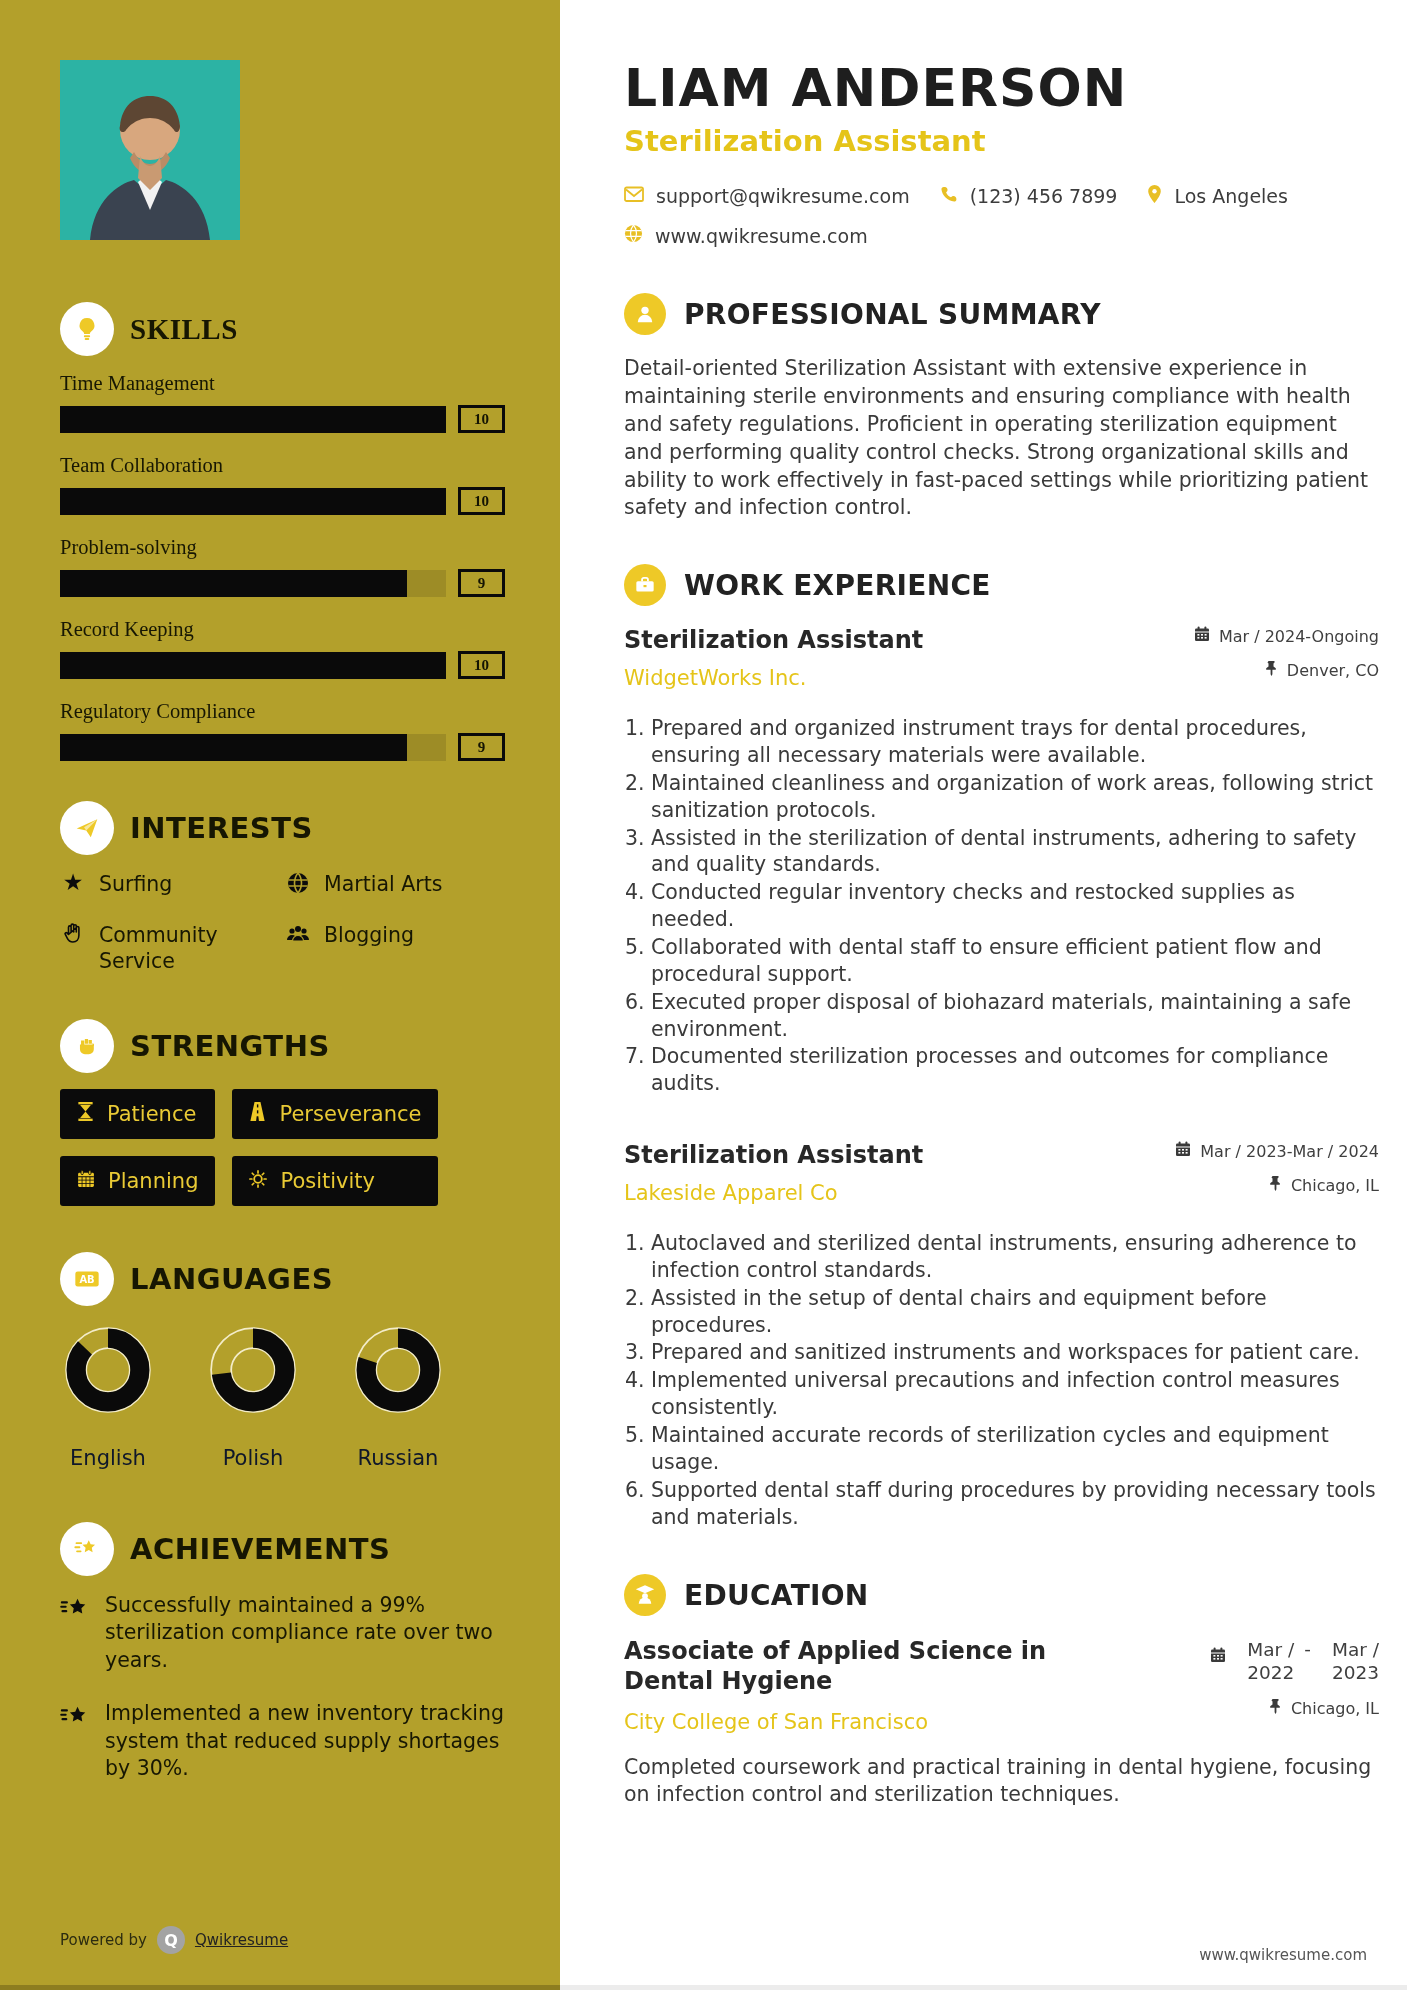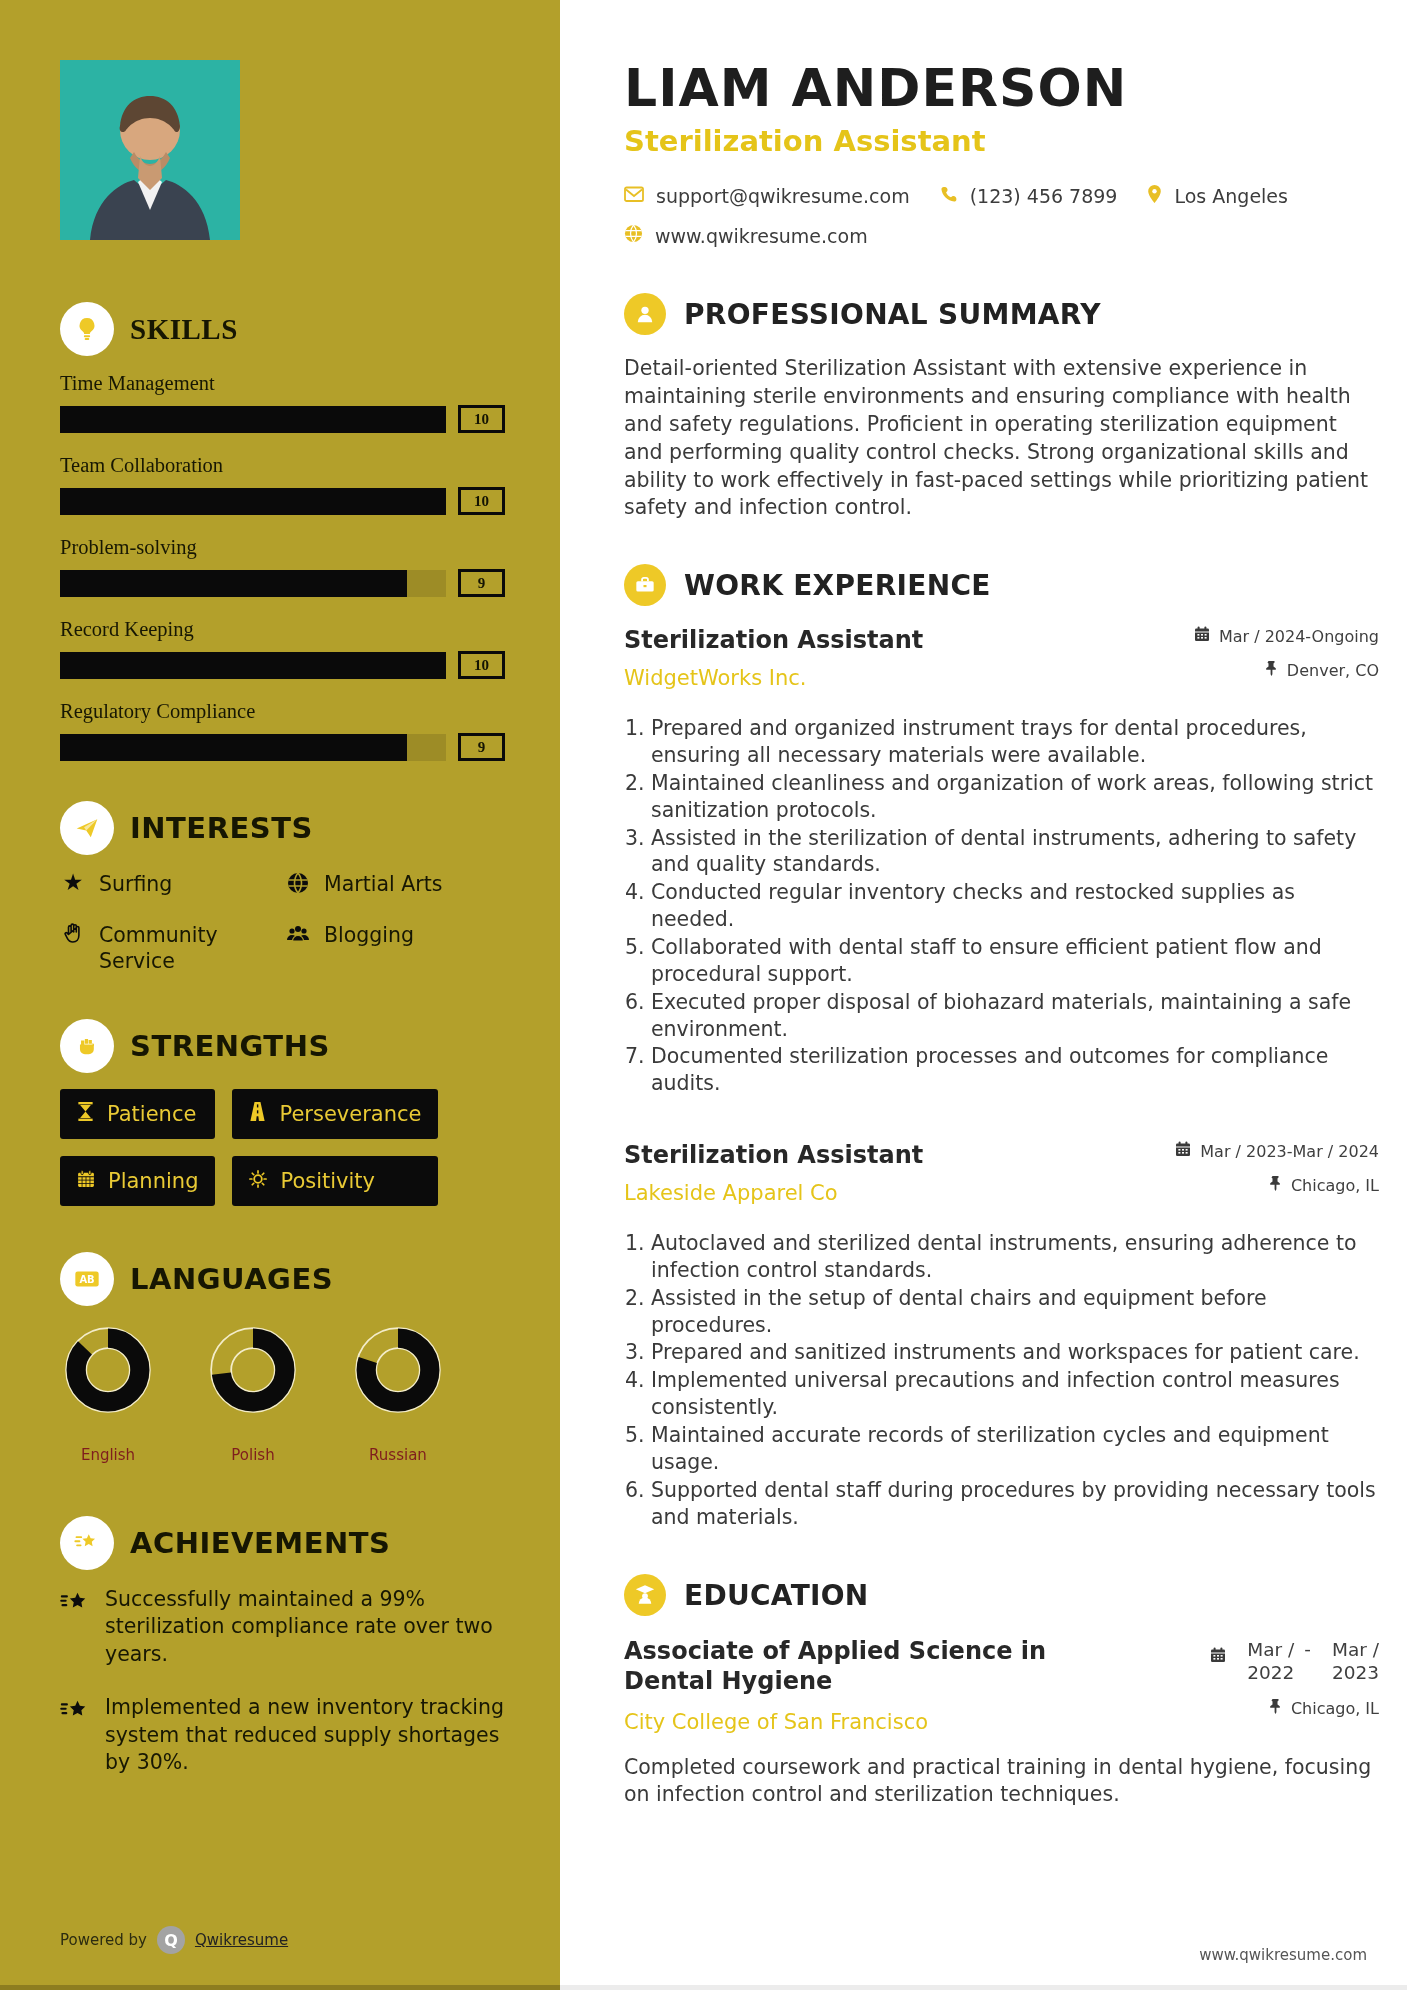--- a/index.html
+++ b/index.html
@@ -51,21 +51,21 @@
   .badge {
     background:#0b0b0b; color:#e9ca35; font-size:21px;
     display:flex; align-items:center; gap:13px; padding:13px 17px; border-radius:3px;
   }
   .badge svg { flex:0 0 auto; }
 
   
   .lang-row { display:flex; gap:49px; margin-top:14px; }
   .lang { display:flex; flex-direction:column; align-items:center; width:96px; }
   .donut { width:96px; height:96px; }
-  .lang-label { margin-top:28px; font-size:15px; color:#7f1d1d; }
+  .lang-label { margin-top:28px; font-size:21px; color:#0f172a; }
 
   
   .ach-item { display:flex; gap:15px; margin-bottom:26px; }
   .ach-item .ic { flex:0 0 auto; margin-top:2px; }
   .ach-text { font-size:20.5px; line-height:1.34; color:#171703; }
 
   .side-footer {
     position:absolute; bottom:36px; left:60px;
     display:flex; align-items:center; gap:10px;
   }

